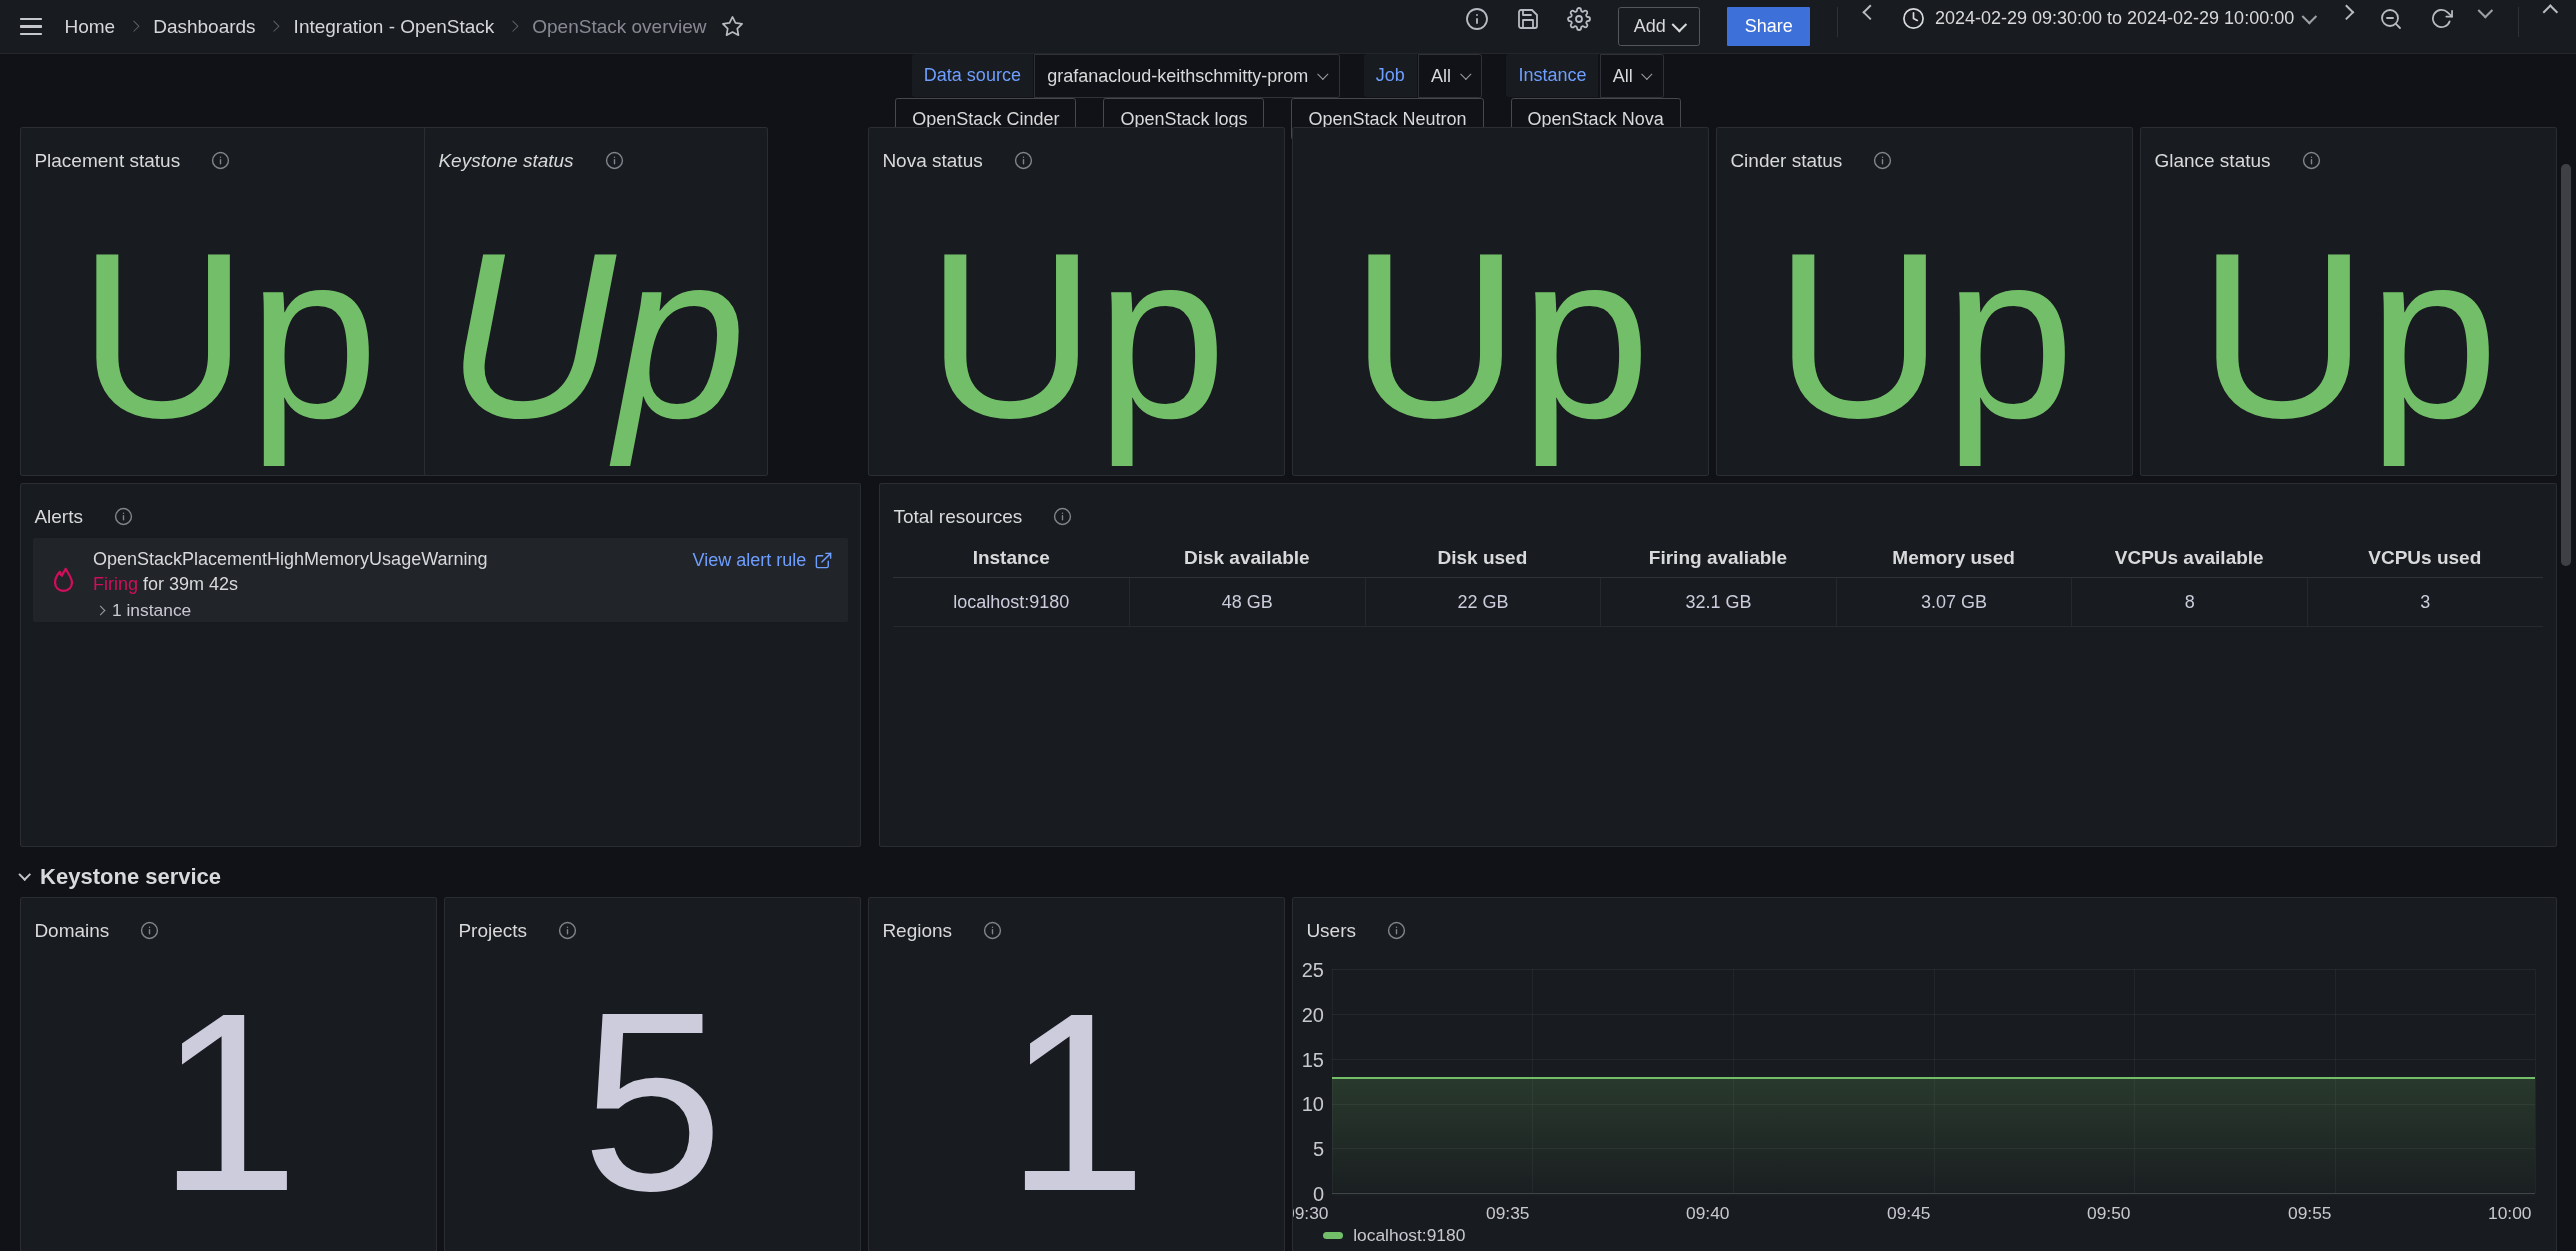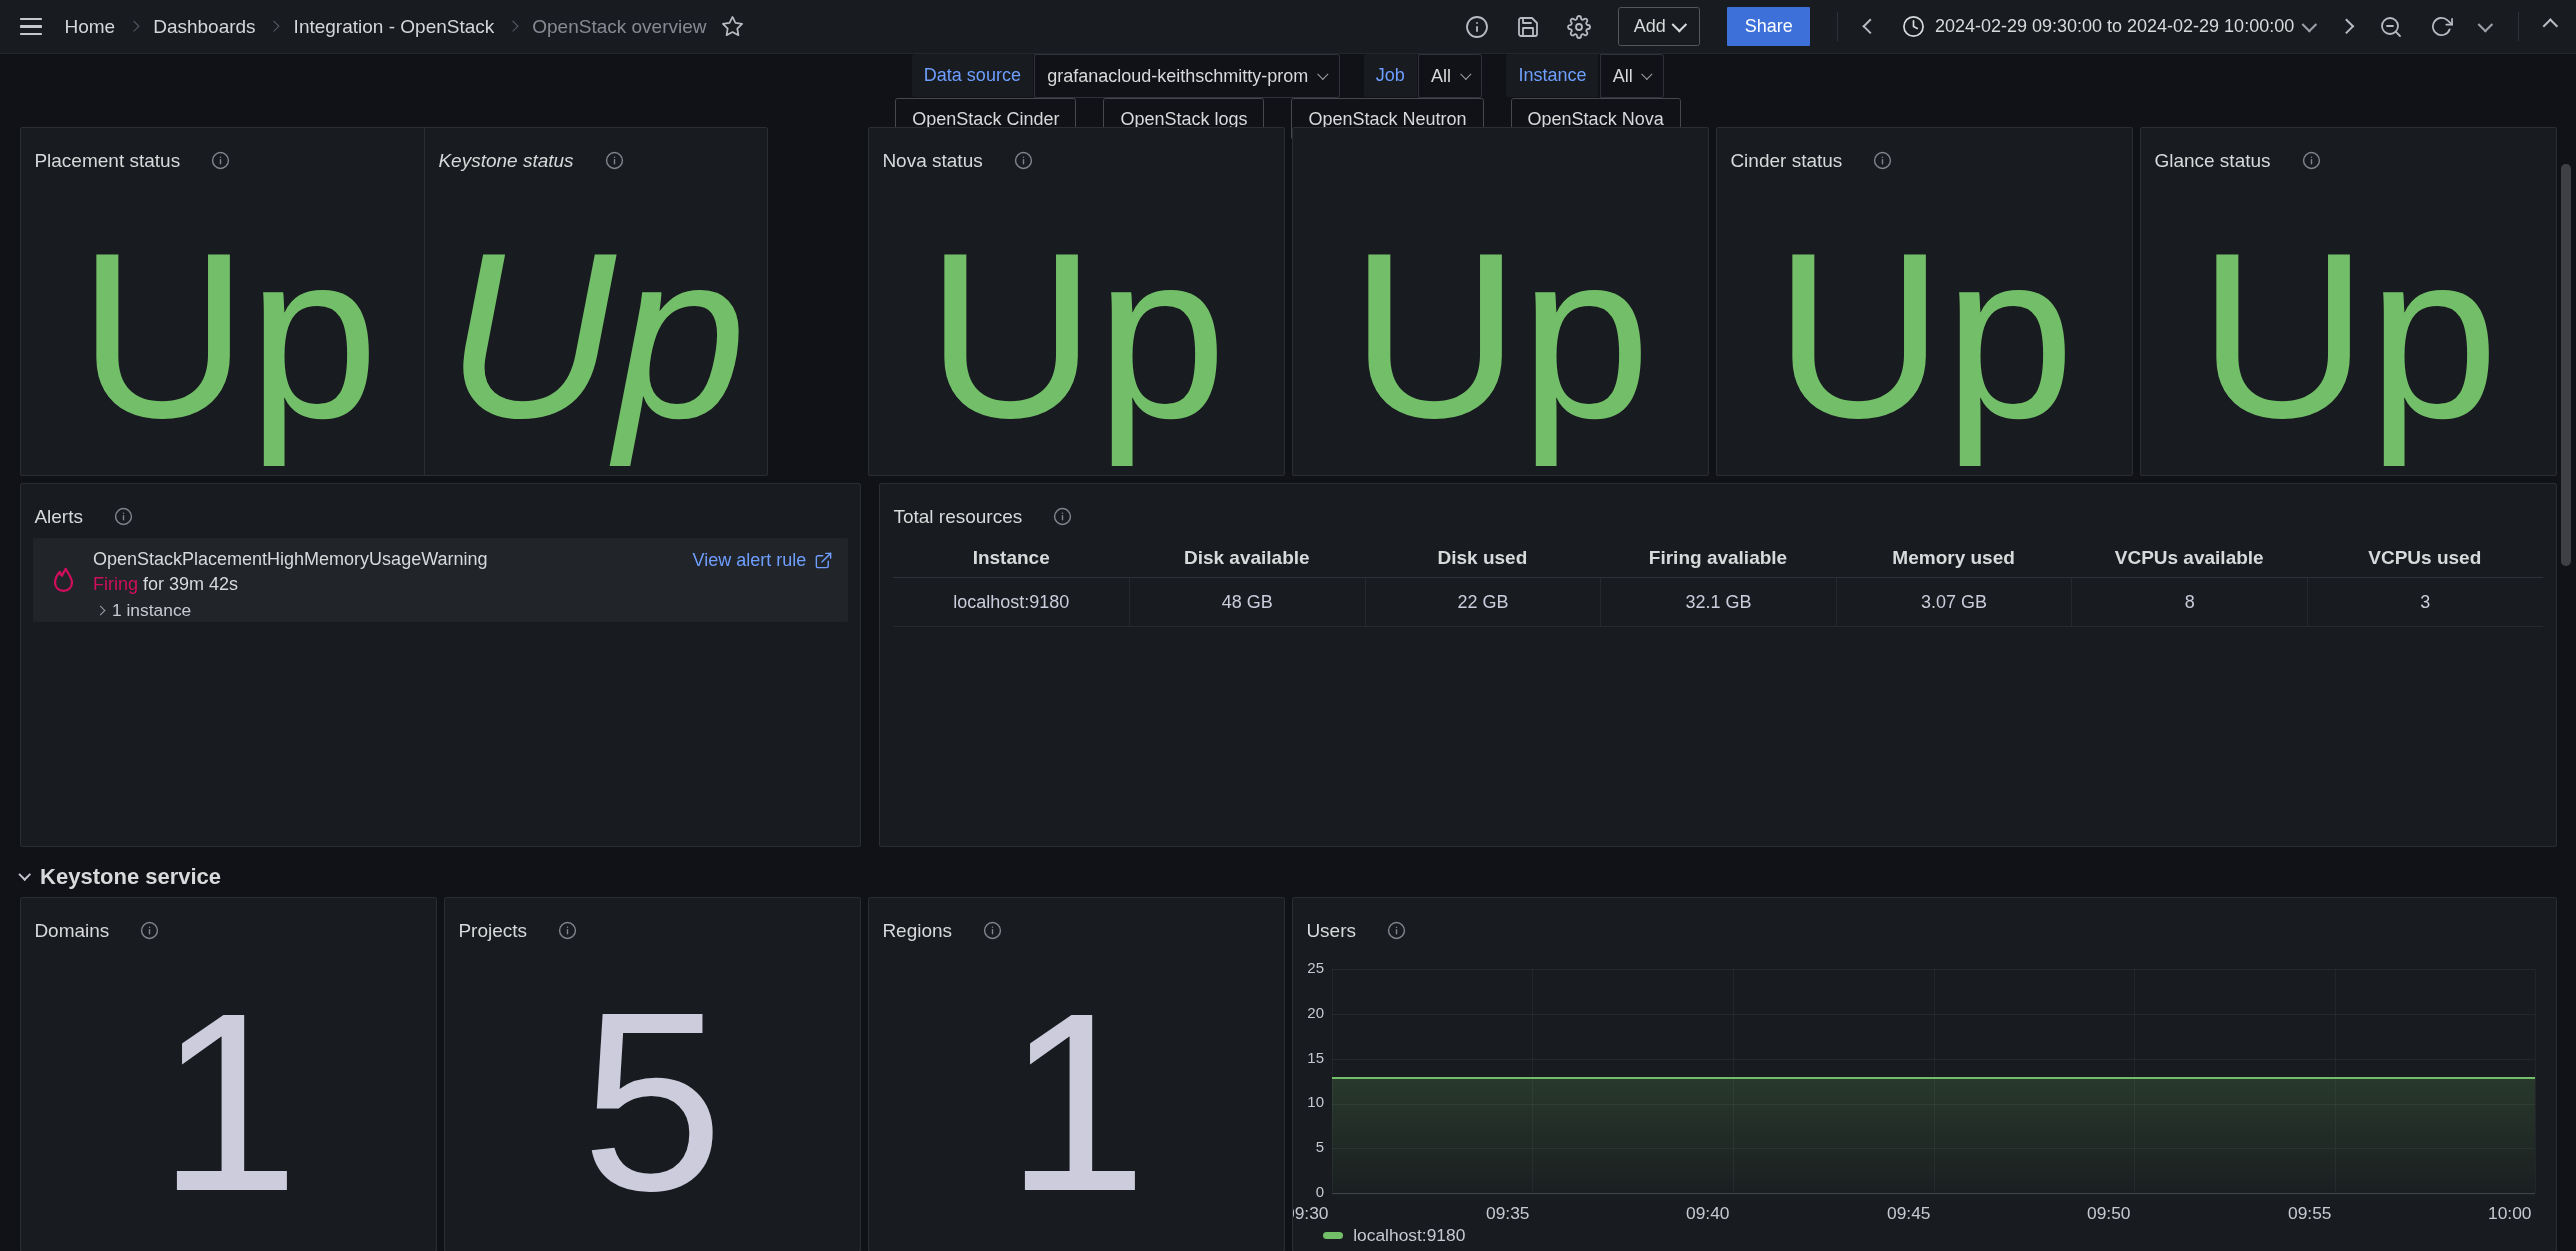--- a/index.html
+++ b/index.html
@@ -13,21 +13,21 @@
           border-bottom:0.7px solid #25262B;display:flex;align-items:center;
           justify-content:space-between;padding:0 20px;box-sizing:border-box;}
   .nav-left{display:flex;align-items:center;gap:23px;}
   .burger{display:flex;flex-direction:column;gap:4.7px;cursor:pointer;}
   .burger div{width:21.5px;height:2.7px;background:#C7C8CD;border-radius:0.7px;}
   .crumbs{display:flex;align-items:center;gap:14.8px;font-size:19px;}
   .crumb{color:#D5D6DB;cursor:pointer;}
   .crumb-current{color:rgba(204,204,220,0.62);}
   .crumb-sep{width:7.4px;height:7.4px;border-right:1.7px solid rgba(204,204,220,0.38);
              border-bottom:1.7px solid rgba(204,204,220,0.38);transform:rotate(-45deg);}
-  .nav-right{display:flex;align-items:center;gap:27px;color:#B9BBC2;}
+  .nav-right{display:flex;align-items:flex-start;gap:27px;color:#B9BBC2;}
   .icon-btn{display:flex;align-items:center;justify-content:center;cursor:pointer;color:#B9BBC2;}
   .btn-outline{display:flex;align-items:center;gap:8px;height:39px;padding:0 14.8px;
                border:0.7px solid #55575C;border-radius:2.7px;background:transparent;
                color:#D8D9DA;font-size:18px;font-family:inherit;cursor:pointer;}
   .btn-primary{height:39px;padding:0 17.4px;border:none;border-radius:1px;background:#3D71D9;
                color:#FFFFFF;font-size:18px;font-weight:500;font-family:inherit;cursor:pointer;}
   .vdiv{width:0.7px;height:29.5px;background:#2E3138;}
   .chev{display:inline-block;width:8.7px;height:8.7px;border-right:2px solid currentColor;
         border-bottom:2px solid currentColor;}
   .chev-d{transform:rotate(45deg) translate(-1.3px,-1.3px);}
@@ -91,21 +91,21 @@
   .res-td:not(:nth-child(8)){border-left:0.7px solid rgba(204,204,220,0.07);}
   .res-td:nth-child(8){border-left:none;}
 
   
   .section-head{position:absolute;left:20px;top:864px;display:flex;align-items:center;gap:10.7px;
                 color:#D8D9DA;font-size:22px;font-weight:700;cursor:pointer;}
   .section-head .chev{width:7.4px;height:7.4px;border-width:2px;color:#C3C4CB;}
 
   
   .chart-wrap{position:absolute;inset:0;}
-  .ytick{position:absolute;font-size:15px;color:#C8C9D0;text-align:right;}
+  .ytick{position:absolute;font-size:20px;color:#C8C9D0;text-align:right;}
   .xtick{position:absolute;width:94px;font-size:17.4px;color:#C8C9D0;}
   .hgrid{position:absolute;height:0.7px;background:rgba(204,204,220,0.07);}
   .axisline{background:rgba(204,204,220,0.22) !important;}
   .vgrid{position:absolute;width:0.7px;background:rgba(204,204,220,0.06);}
   .series-area{position:absolute;}
   .legend{position:absolute;display:flex;align-items:center;gap:10.7px;font-size:17.4px;
           color:#C8C9D0;cursor:pointer;}
   .legend-pill{width:20px;height:7.4px;border-radius:4px;background:#73BF69;}
 
   .scroll-thumb{position:absolute;right:5.4px;top:164px;width:9.4px;height:402px;

